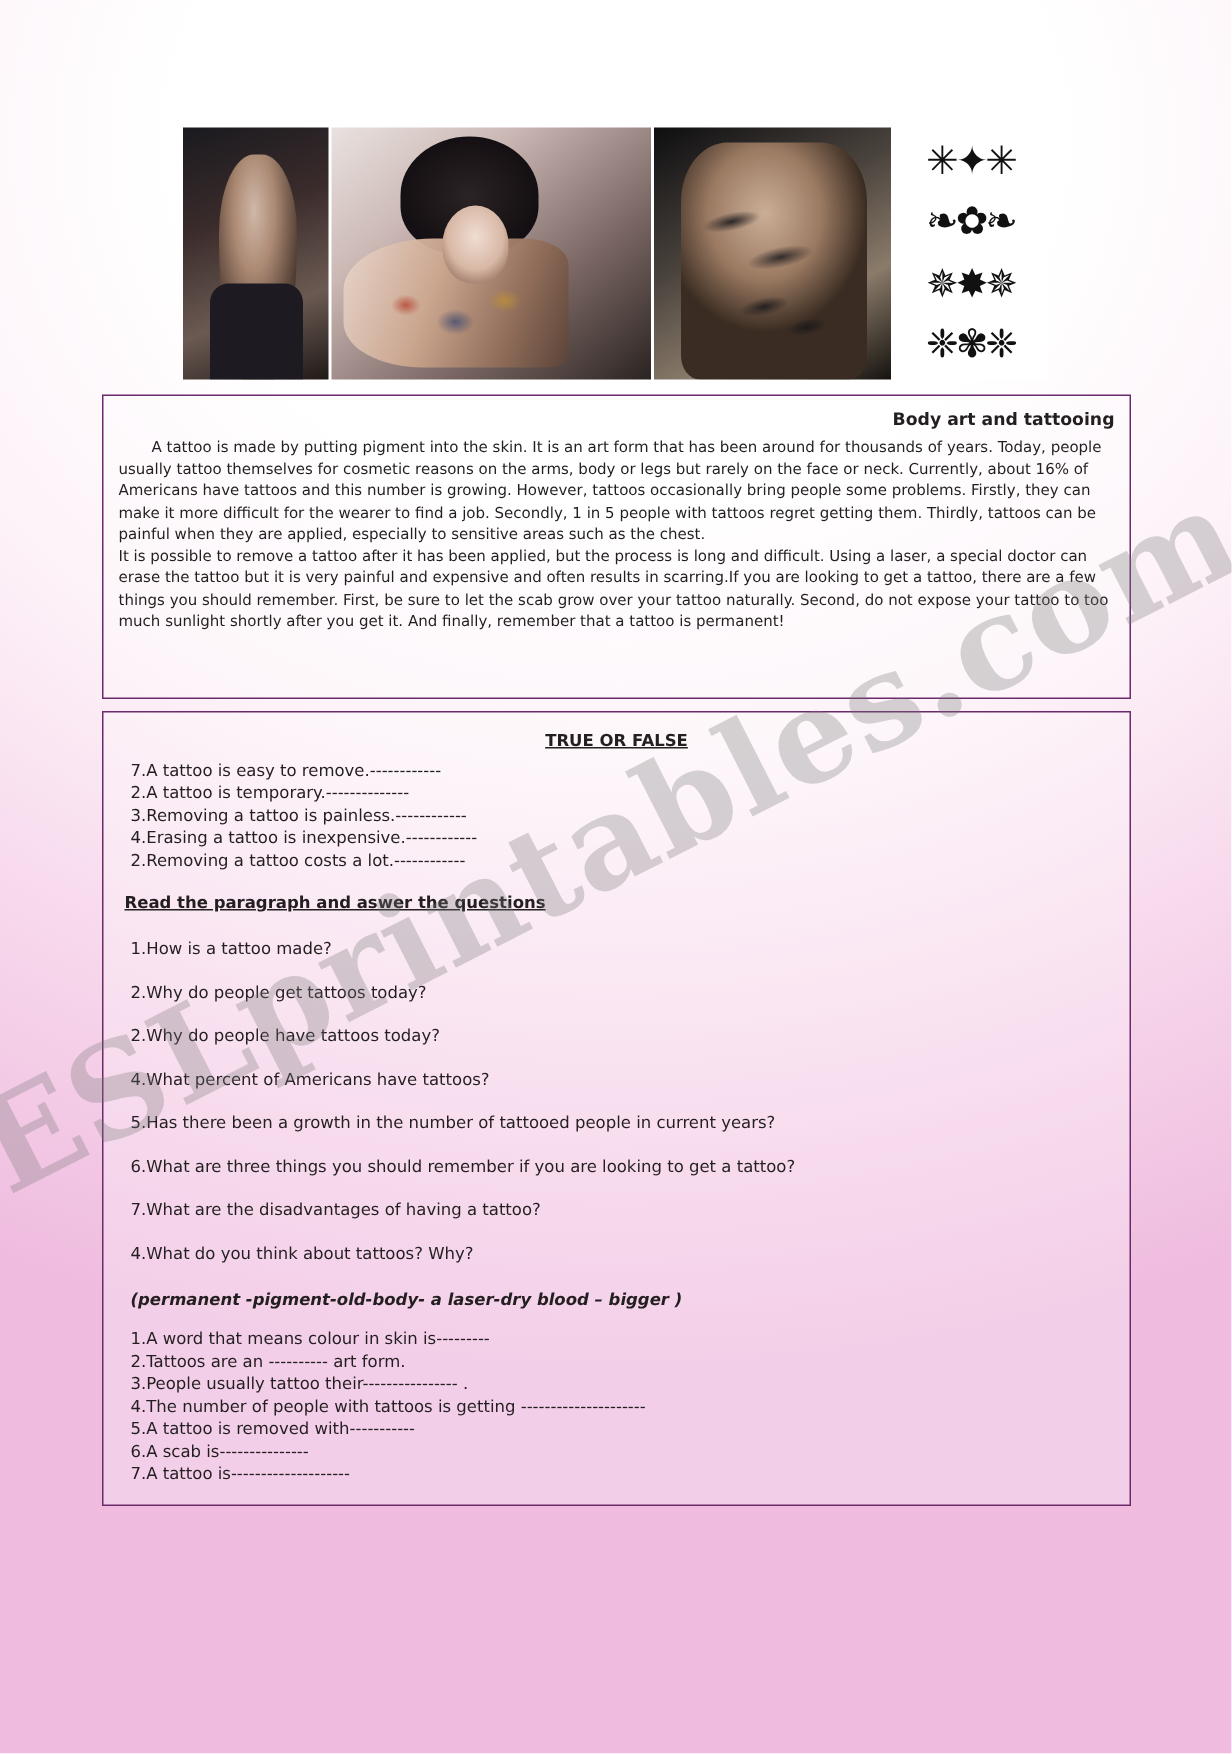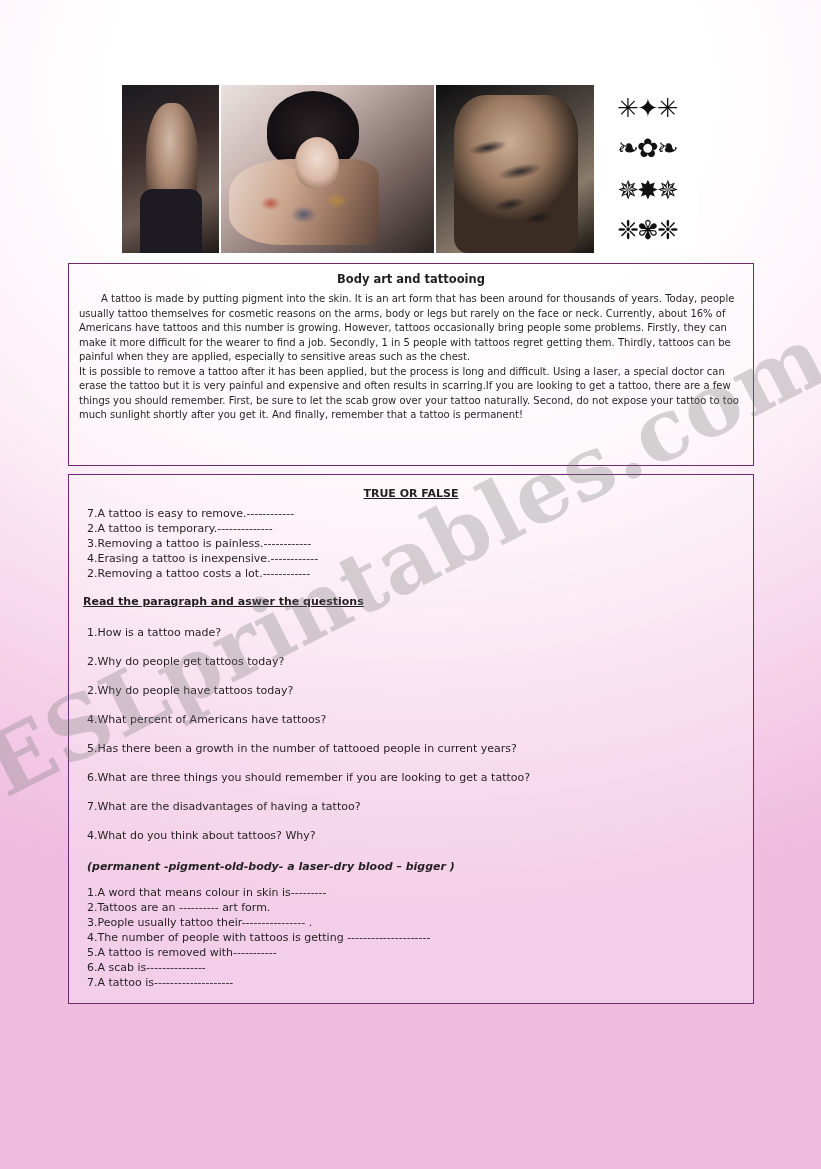--- a/index.html
+++ b/index.html
@@ -148,21 +148,21 @@
   }
   .box-tasks {
     left: 68px;
     top: 474px;
     width: 686px;
     height: 530px;
     padding: 10px 12px;
   }
 
   .title {
-    text-align: center;
+    text-align: right;
     font-weight: bold;
     font-size: 11.5px;
     color: #231f20;
     margin-bottom: 6px;
   }
   .para {
     font-size: 10px;
     line-height: 14.5px;
     color: #231f20;
     text-align: left;

